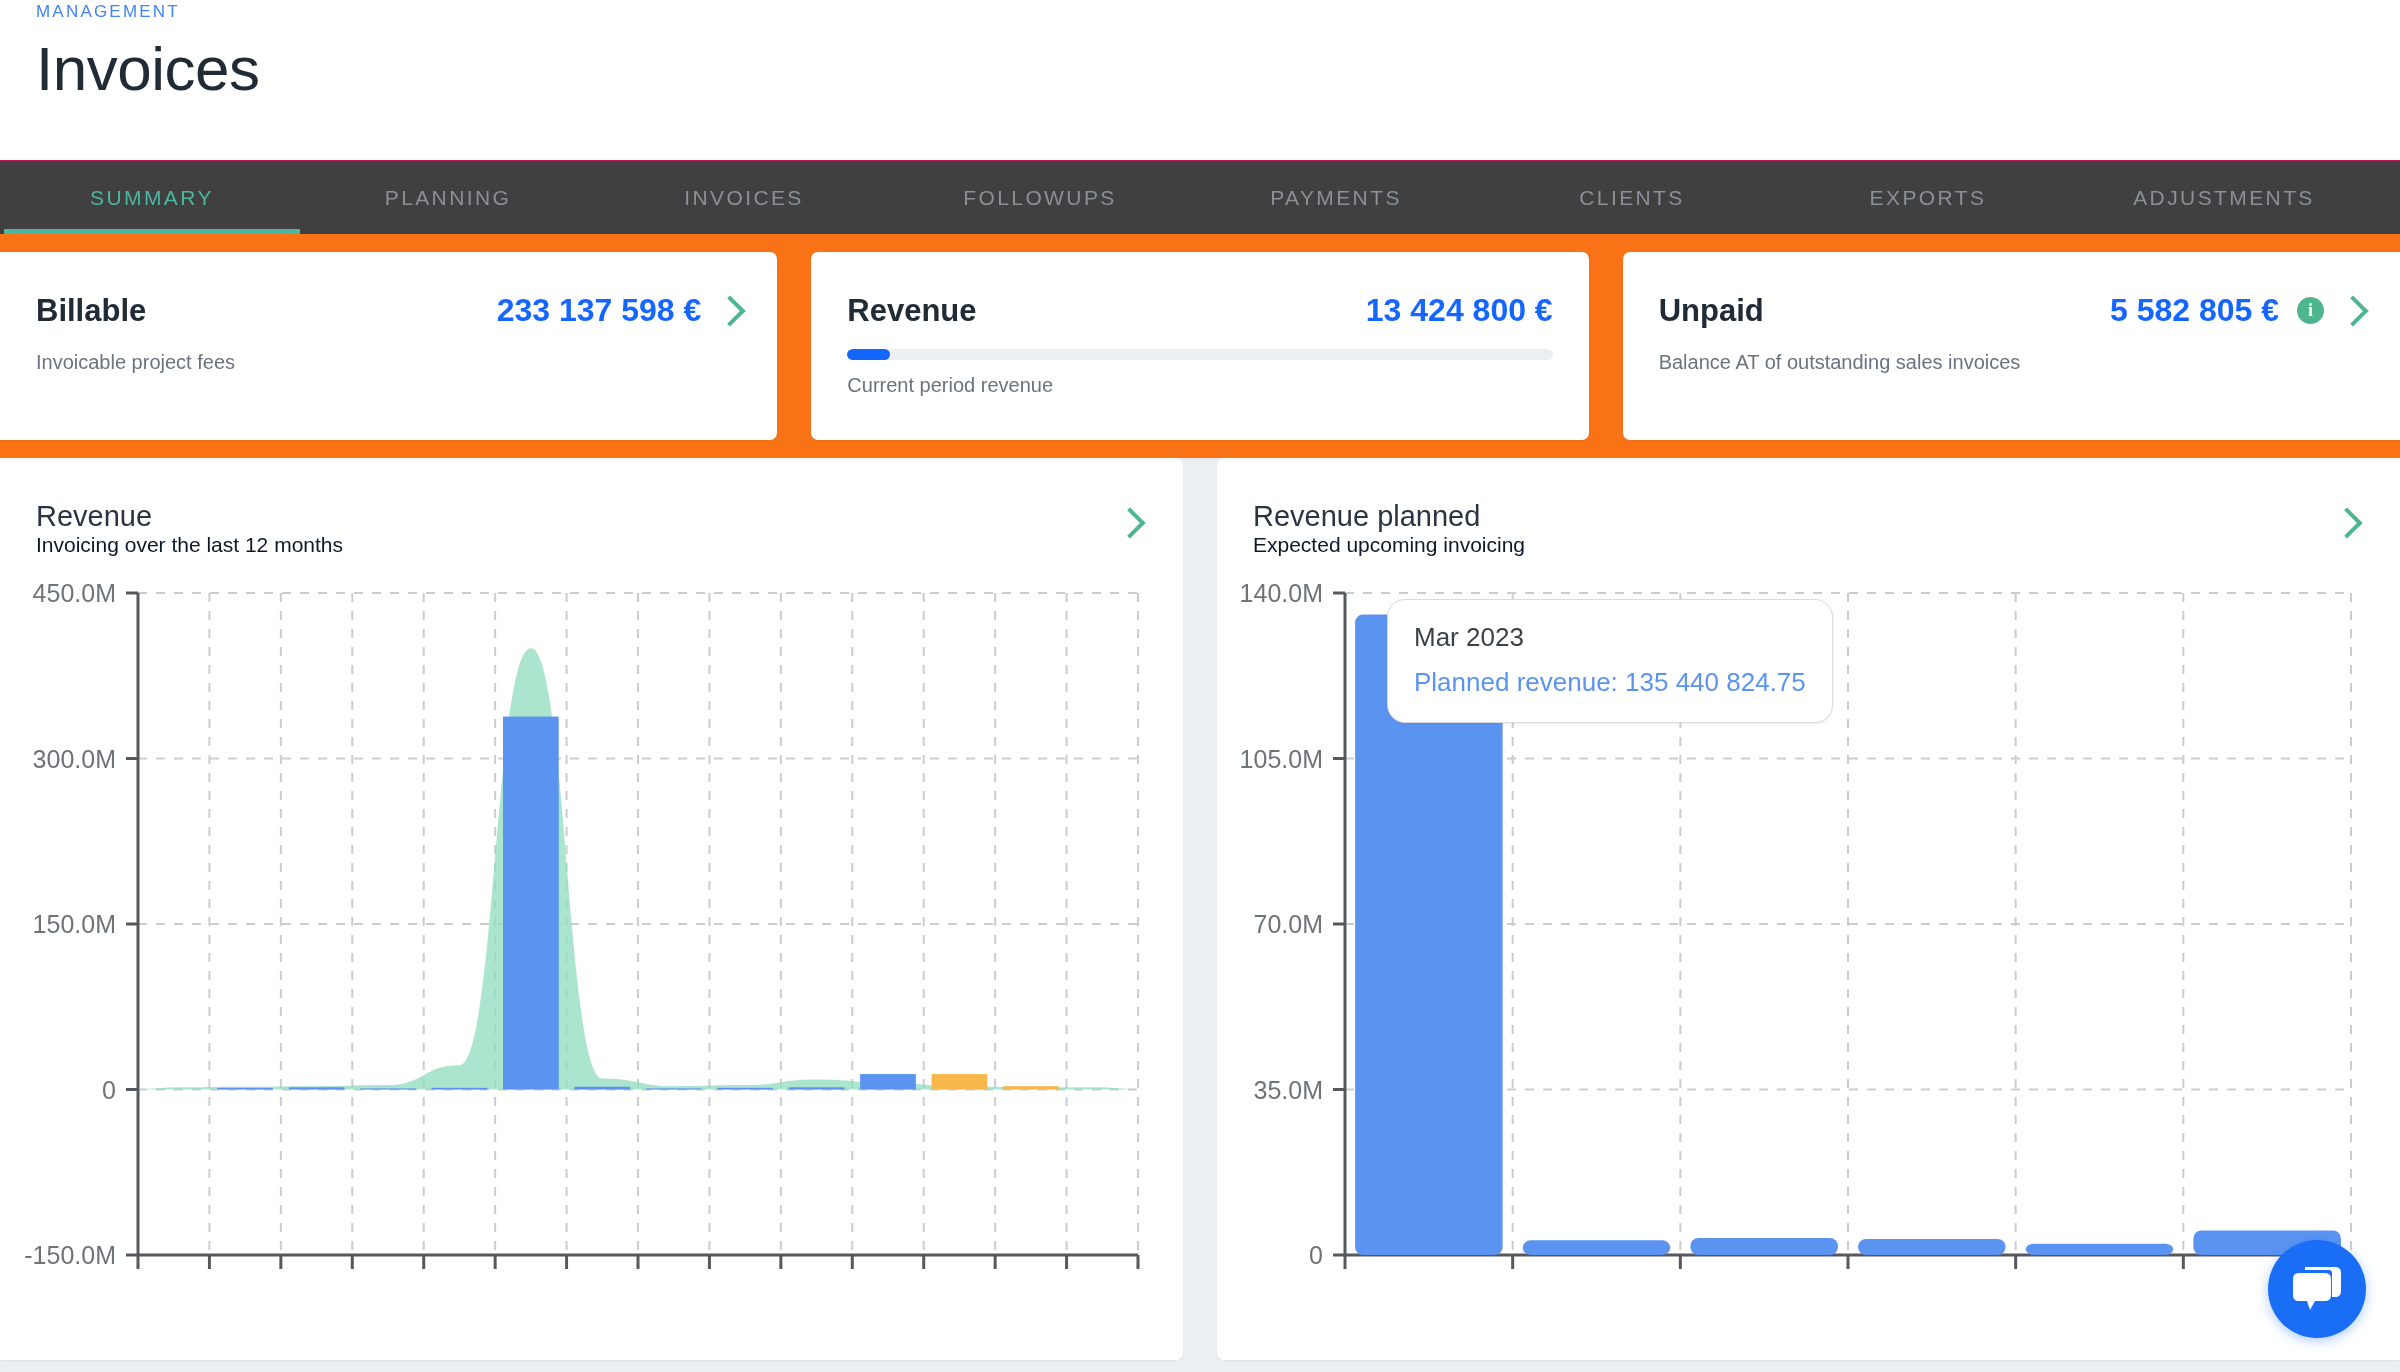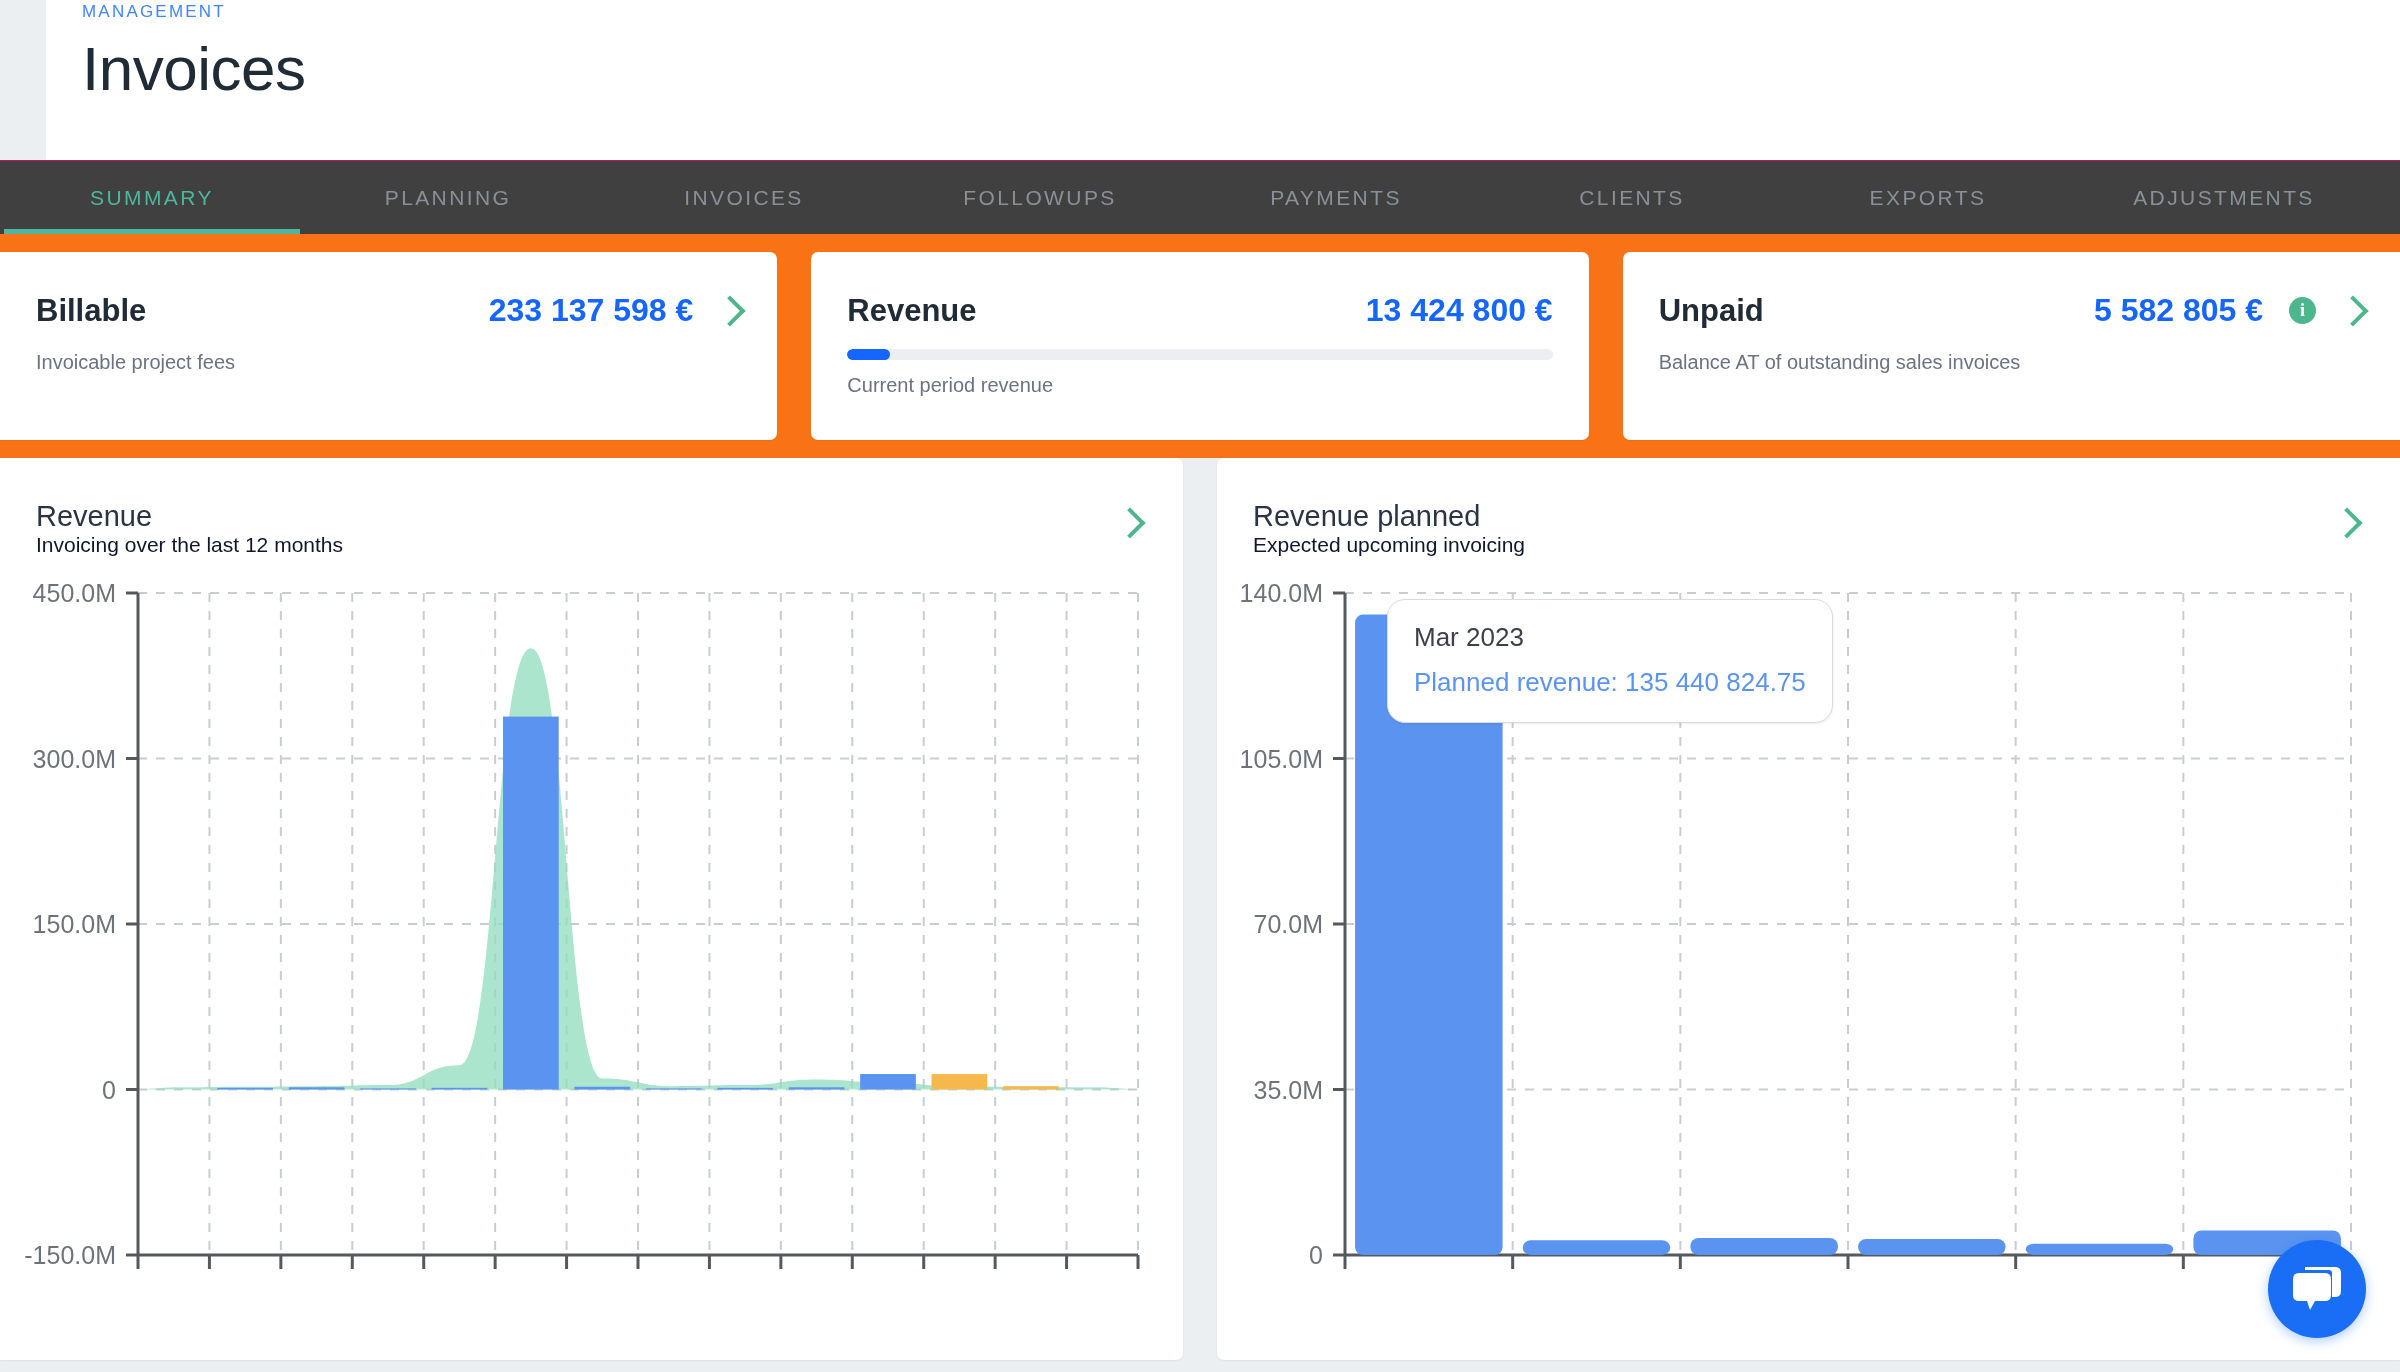--- a/index.html
+++ b/index.html
@@ -9,21 +9,20 @@
     background: #eceff1;
     overflow: hidden;
   }
 
   
   .page-header {
     background: #ffffff;
     padding: 0 36px;
     height: 160px;
     position: relative;
-    margin-left: 46px;
   }
   .breadcrumb {
     font-size: 17px;
     letter-spacing: 2.2px;
     color: #4285f4;
     font-weight: 500;
     padding-top: 2px;
     text-transform: uppercase;
   }
   .page-title {
@@ -91,21 +90,21 @@
     justify-content: space-between;
   }
   .kpi-label {
     font-size: 31px;
     font-weight: 700;
     color: #212b36;
   }
   .kpi-right {
     display: flex;
     align-items: center;
-    gap: 26px;
+    gap: 18px;
   }
   .kpi-value {
     font-size: 32px;
     font-weight: 700;
     color: #1565ff;
     white-space: nowrap;
   }
   .info-dot {
     width: 27px; height: 27px;
     border-radius: 50%;

